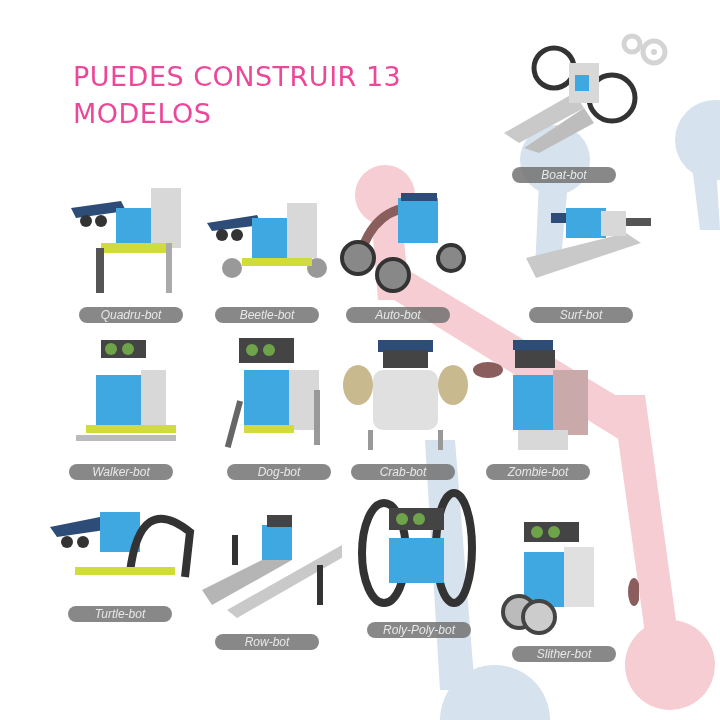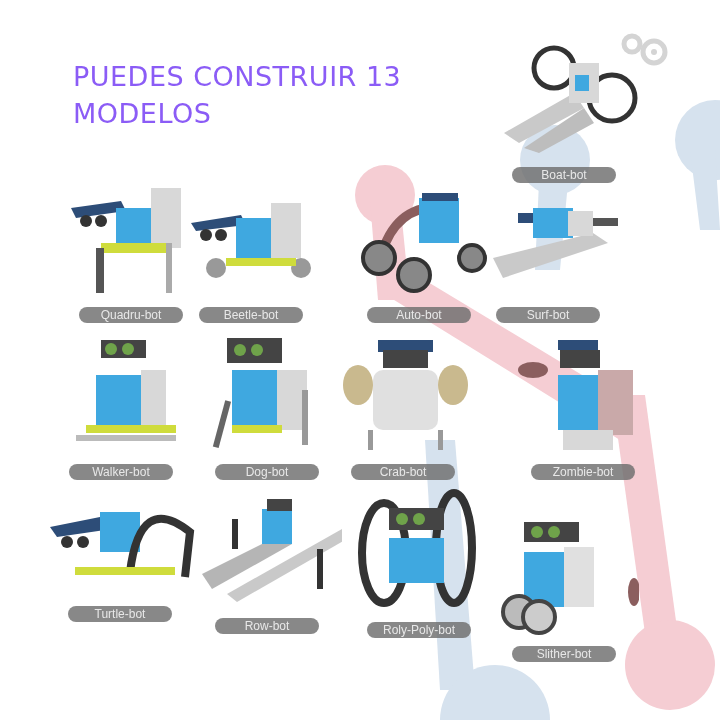--- a/index.html
+++ b/index.html
@@ -1,20 +1,20 @@
 <!DOCTYPE html>
 <html><head>
 <meta charset="utf-8">
 <style>
   html, body { margin:0; padding:0; }
   body { width:720px; height:720px; position:relative; overflow:hidden; background:#ffffff; font-family:"Liberation Sans", sans-serif; }
   .bg { position:absolute; inset:0; z-index:0; }
-  .title { position:absolute; left:73px; top:58px; font-family:"DejaVu Sans", sans-serif; font-size:27px; font-weight:400; color:#8b5cf6; line-height:37px; letter-spacing:0.5px; z-index:3; white-space:pre-line; width:400px; }
+  .title { position:absolute; left:73px; top:58px; font-family:"DejaVu Sans", sans-serif; font-size:27px; font-weight:400; color:#ec4899; line-height:37px; letter-spacing:0.5px; z-index:3; white-space:pre-line; width:400px; }
   .gear { position:absolute; left:618px; top:30px; z-index:2; }
-  .cell { position:absolute; width:150px; height:150px; z-index:2; }
+  .cell { position:absolute; width:150px; height:150px; z-index:2;font-style:italic; }
   .cell .robot { position:absolute; left:0; top:0; width:150px; height:125px; }
   .cell .label { position:absolute; left:50%; transform:translateX(-50%); bottom:0; height:16px; min-width:88px; padding:0 8px; border-radius:9px; background:rgba(110,110,110,0.82); color:#e8e8e8; font-size:12px; line-height:16px; text-align:center; white-space:nowrap; }
 </style>
 </head>
 <body>
 
 <svg class="bg" width="720" height="720" viewBox="0 0 720 720">
 
   <g fill="#f5cdd3" stroke="none">
     <circle cx="385" cy="195" r="30"></circle>
@@ -66,47 +66,47 @@
       <circle cx="45" cy="48" r="6" fill="#333"></circle>
     <rect x="60" y="35" width="40" height="40" fill="#3fa8e0"></rect>
     <rect x="95" y="15" width="30" height="60" fill="#d8d8d8"></rect>
     <rect x="45" y="70" width="70" height="10" fill="#cfdc3c"></rect>
     <rect x="40" y="75" width="8" height="45" fill="#555"></rect>
     <rect x="110" y="70" width="6" height="50" fill="#aaa"></rect>
   </svg>
   <div class="label">Quadru-bot</div>
 </div>
 
-<div class="cell" style="left:176px; top:173px;">
+<div class="cell" style="left:192px; top:173px;">
   <svg class="robot" viewBox="0 0 150 125">
     <polygon points="15,50 65,42 70,52 20,58" fill="#2d4d78"></polygon>
     <circle cx="30" cy="62" r="6" fill="#333"></circle>
       <circle cx="45" cy="62" r="6" fill="#333"></circle>
     <rect x="60" y="45" width="40" height="40" fill="#3fa8e0"></rect>
     <rect x="95" y="30" width="30" height="55" fill="#d8d8d8"></rect>
     <circle cx="40" cy="95" r="10" fill="#999"></circle>
       <circle cx="125" cy="95" r="10" fill="#999"></circle>
     <rect x="50" y="85" width="70" height="8" fill="#cfdc3c"></rect>
   </svg>
   <div class="label">Beetle-bot</div>
 </div>
 
-<div class="cell" style="left:344px; top:173px;">
+<div class="cell" style="left:323px; top:173px;">
   <svg class="robot" viewBox="0 0 150 125">
     <path d="M35,90 Q50,25 110,35" fill="none" stroke="#8b5e5e" stroke-width="9"></path>
     <rect x="75" y="25" width="40" height="45" fill="#3fa8e0"></rect>
     <rect x="78" y="20" width="36" height="8" fill="#2d4d78"></rect>
     <circle cx="35" cy="85" r="16" fill="#888" stroke="#333" stroke-width="4"></circle>
     <circle cx="70" cy="102" r="16" fill="#888" stroke="#333" stroke-width="4"></circle>
     <circle cx="128" cy="85" r="13" fill="#888" stroke="#333" stroke-width="4"></circle>
   </svg>
   <div class="label">Auto-bot</div>
 </div>
 
-<div class="cell" style="left:473px; top:173px;">
+<div class="cell" style="left:506px; top:173px;">
   <svg class="robot" viewBox="0 0 150 125">
     <polygon points="20,85 120,60 135,70 30,105" fill="#c9c9c9"></polygon>
     <rect x="45" y="40" width="30" height="10" fill="#2d4d78"></rect>
     <rect x="60" y="35" width="40" height="30" fill="#3fa8e0"></rect>
     <rect x="95" y="38" width="25" height="25" fill="#d8d8d8"></rect>
     <rect x="120" y="45" width="25" height="8" fill="#555"></rect>
   </svg>
   <div class="label">Surf-bot</div>
 </div>
 
@@ -116,21 +116,21 @@
     <circle cx="65" cy="19" r="6" fill="#6fa34a"></circle>
       <circle cx="82" cy="19" r="6" fill="#6fa34a"></circle>
     <rect x="50" y="45" width="45" height="50" fill="#3fa8e0"></rect>
     <rect x="95" y="40" width="25" height="60" fill="#d8d8d8"></rect>
     <rect x="40" y="95" width="90" height="8" fill="#cfdc3c"></rect>
     <rect x="30" y="105" width="100" height="6" fill="#bbb"></rect>
   </svg>
   <div class="label">Walker-bot</div>
 </div>
 
-<div class="cell" style="left:192px; top:330px;">
+<div class="cell" style="left:204px; top:330px;">
   <svg class="robot" viewBox="0 0 150 125">
     <rect x="35" y="8" width="55" height="25" fill="#444"></rect>
     <circle cx="48" cy="20" r="6" fill="#6fa34a"></circle>
       <circle cx="65" cy="20" r="6" fill="#6fa34a"></circle>
     <rect x="40" y="40" width="45" height="55" fill="#3fa8e0"></rect>
     <rect x="85" y="40" width="30" height="60" fill="#d8d8d8"></rect>
     <rect x="28" y="70" width="6" height="48" fill="#666" transform="rotate(15 30 90)"></rect>
     <rect x="110" y="60" width="6" height="55" fill="#999"></rect>
     <rect x="40" y="95" width="50" height="8" fill="#cfdc3c"></rect>
   </svg>
@@ -143,21 +143,21 @@
     <rect x="55" y="20" width="45" height="18" fill="#444"></rect>
     <rect x="45" y="40" width="65" height="60" rx="10" fill="#e0e0e0"></rect>
     <ellipse cx="30" cy="55" rx="15" ry="20" fill="#c9b98e"></ellipse>
     <ellipse cx="125" cy="55" rx="15" ry="20" fill="#c9b98e"></ellipse>
     <rect x="40" y="100" width="5" height="20" fill="#999"></rect>
       <rect x="110" y="100" width="5" height="20" fill="#999"></rect>
   </svg>
   <div class="label">Crab-bot</div>
 </div>
 
-<div class="cell" style="left:508px; top:330px;">
+<div class="cell" style="left:463px; top:330px;">
   <svg class="robot" viewBox="0 0 150 125">
     <rect x="50" y="10" width="40" height="10" fill="#2d4d78"></rect>
     <rect x="52" y="20" width="40" height="18" fill="#444"></rect>
     <rect x="50" y="45" width="40" height="55" fill="#3fa8e0"></rect>
     <rect x="90" y="40" width="35" height="65" fill="#c9a9a9"></rect>
     <ellipse cx="25" cy="40" rx="15" ry="8" fill="#8b5e5e"></ellipse>
     <rect x="55" y="100" width="50" height="20" fill="#d8d8d8"></rect>
   </svg>
   <div class="label">Zombie-bot</div>
 </div>
@@ -167,21 +167,21 @@
     <polygon points="5,55 55,45 60,58 12,65" fill="#2d4d78"></polygon>
     <circle cx="22" cy="70" r="6" fill="#333"></circle>
       <circle cx="38" cy="70" r="6" fill="#333"></circle>
     <rect x="55" y="40" width="40" height="40" fill="#3fa8e0"></rect>
     <path d="M85,100 Q95,20 145,60 L140,105" fill="none" stroke="#333" stroke-width="8"></path>
     <rect x="30" y="95" width="100" height="8" fill="#cfdc3c"></rect>
   </svg>
   <div class="label">Turtle-bot</div>
 </div>
 
-<div class="cell" style="left:192px; top:484px;">
+<div class="cell" style="left:192px; top:500px;">
   <svg class="robot" viewBox="0 0 150 125">
     <polygon points="10,90 90,50 100,60 20,105" fill="#b5b5b5"></polygon>
     <polygon points="35,110 150,45 155,55 45,118" fill="#c9c9c9"></polygon>
     <rect x="70" y="25" width="30" height="35" fill="#3fa8e0"></rect>
     <rect x="75" y="15" width="25" height="12" fill="#444"></rect>
     <rect x="40" y="35" width="6" height="30" fill="#333"></rect>
     <rect x="125" y="65" width="6" height="40" fill="#333"></rect>
   </svg>
   <div class="label">Row-bot</div>
 </div>

